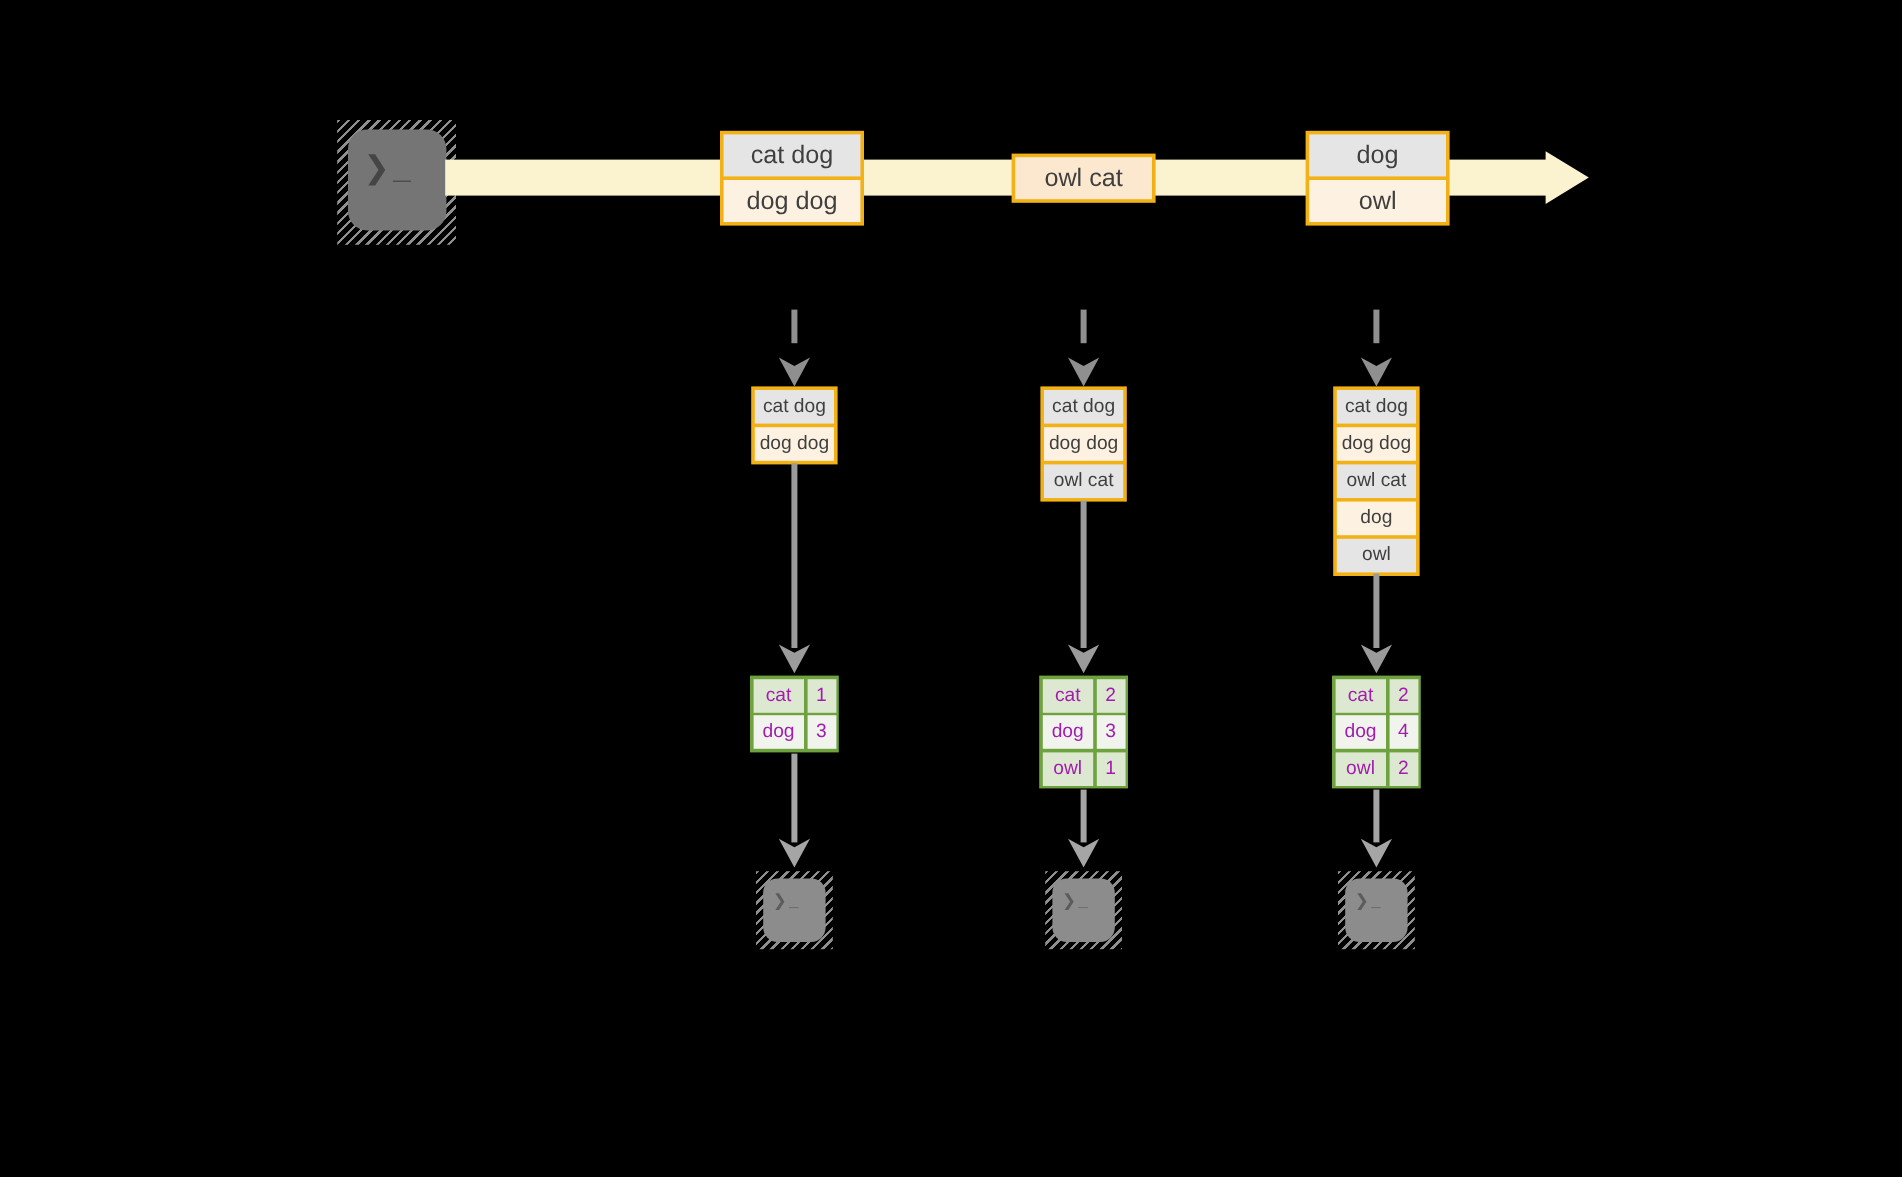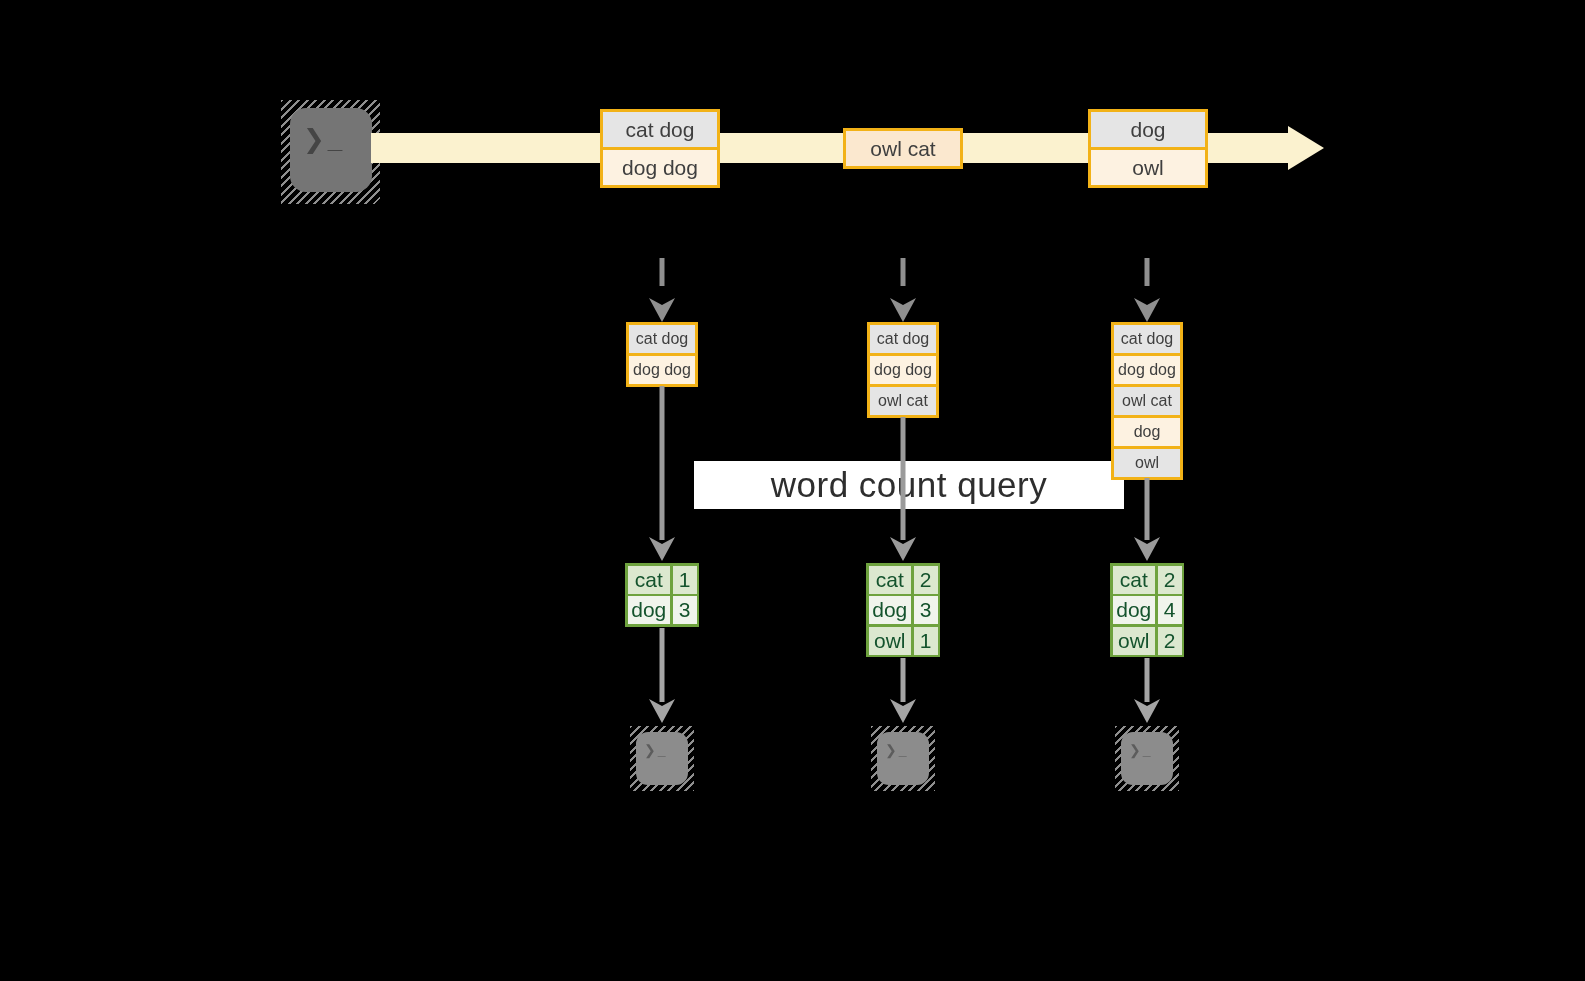--- a/index.html
+++ b/index.html
@@ -47,21 +47,21 @@
   .ostack.state .orow{height:28px;font-size:16px;}
   .orow.creamish{background:#fbe8cf !important;}
   
   .gtable{
     position:absolute;display:flex;flex-direction:column;gap:2.5px;
     background:#6ea23e;padding:2.5px;box-sizing:border-box;width:74px;z-index:3;
   }
   .grow{display:grid;grid-template-columns:1fr 24px;gap:2.5px;height:28px;}
   .gcell{
     display:flex;align-items:center;justify-content:center;
-    font-size:21px;color:#14532d;background:#dce8cf;
+    font-size:16px;color:#a21caf;background:#dce8cf;
   }
   .grow:nth-child(even) .gcell{background:#f0f4ec;}
   
   .query-banner{
     position:absolute;left:694px;top:461px;width:430px;height:48px;
     background:#ffffff;z-index:2;
     display:flex;align-items:center;justify-content:center;
   }
   .query-banner .label{
     font-size:35px;color:#2e2e2e;letter-spacing:0.5px;
@@ -105,23 +105,20 @@
     <div class="orow">owl cat</div>
   </div>
   <div class="ostack state" style="left:1111px;top:322px;">
     <div class="orow">cat dog</div>
     <div class="orow">dog dog</div>
     <div class="orow">owl cat</div>
     <div class="orow">dog</div>
     <div class="orow">owl</div>
   </div>
 
-  <div class="query-banner">
-    <span class="label">word count query</span>
-  </div>
 
   <div class="gtable" style="left:625px;top:563px;">
     <div class="grow">
       <div class="gcell">cat</div>
       <div class="gcell">1</div>
     </div>
     <div class="grow">
       <div class="gcell">dog</div>
       <div class="gcell">3</div>
     </div>

